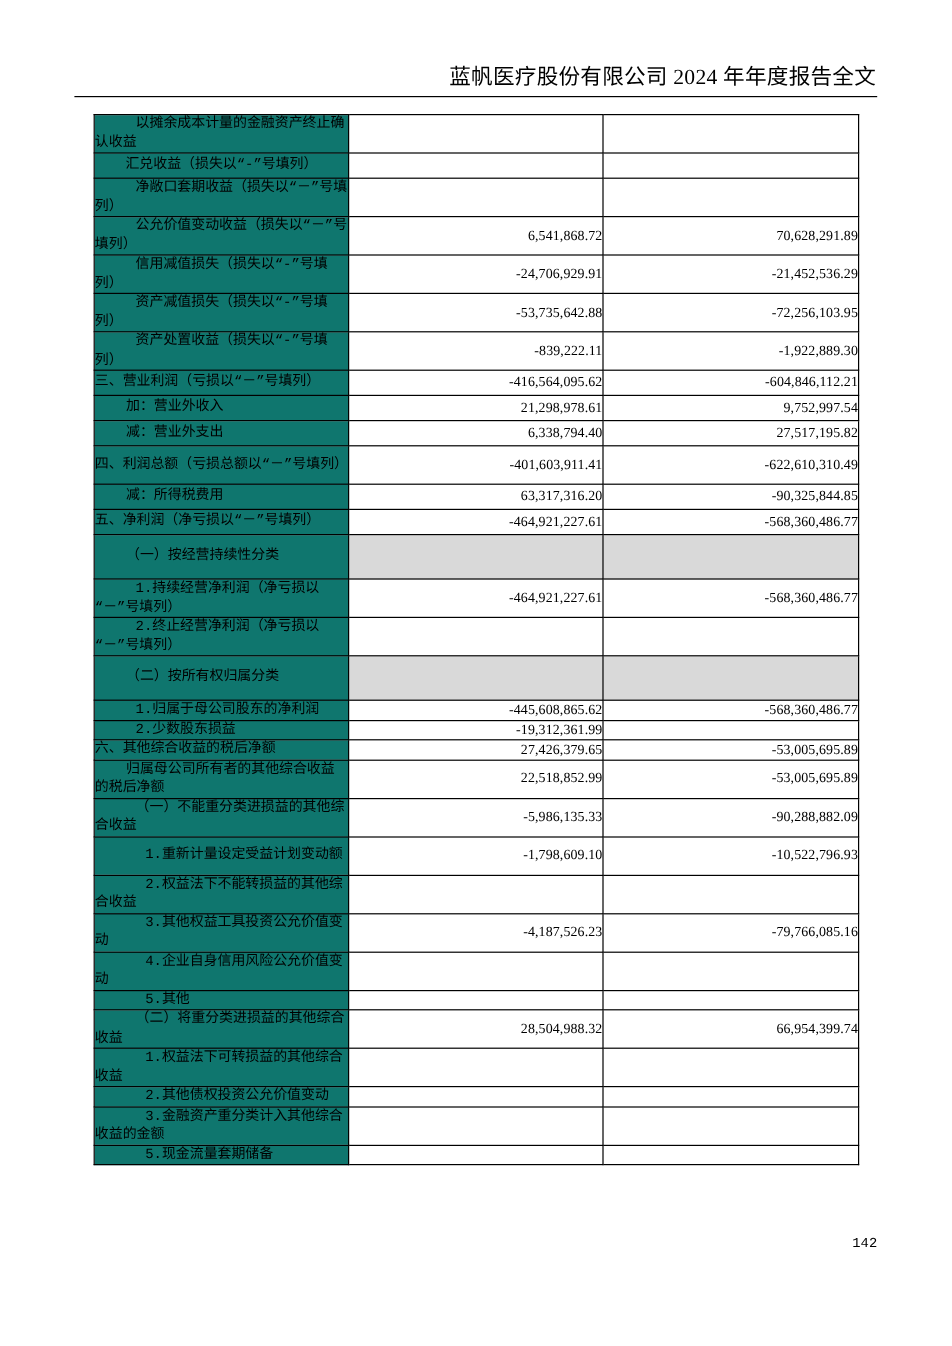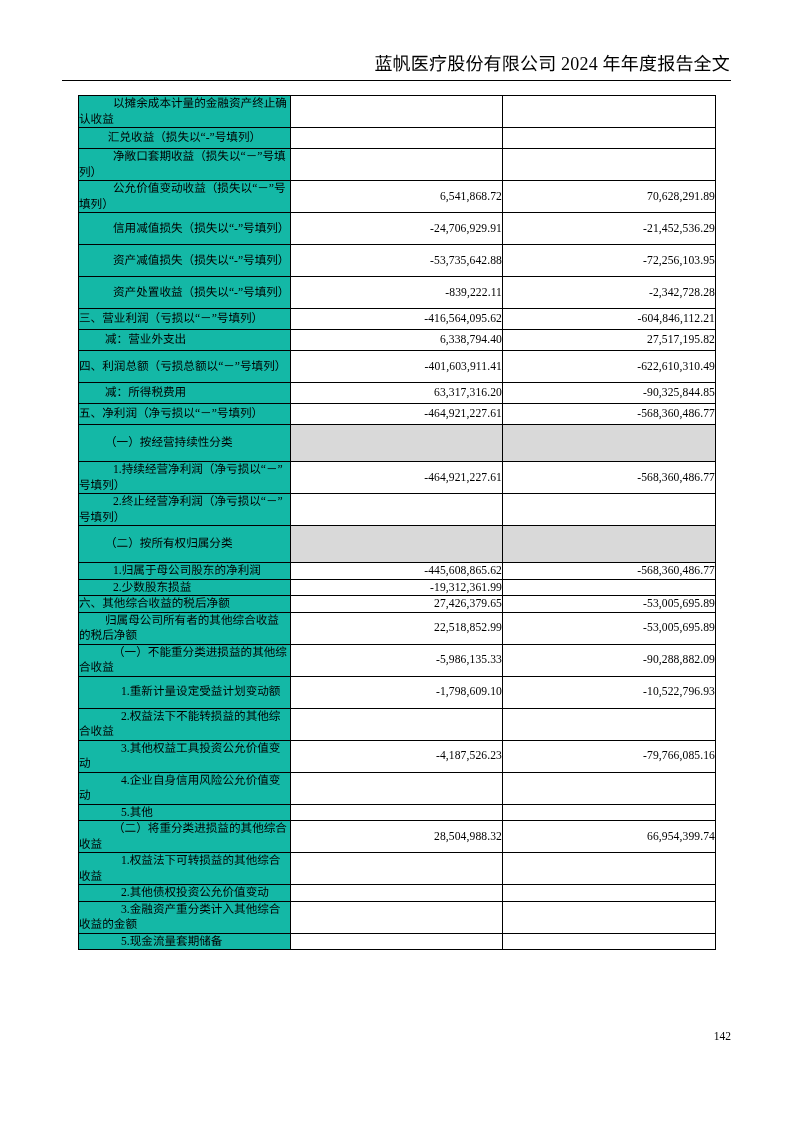--- a/index.html
+++ b/index.html
@@ -65,22 +65,22 @@
   table.fin td {
     border: 1px solid #000000;
     padding: 0;
     vertical-align: middle;
     font-size: 11.6px;
     line-height: 15.5px;
   }
 
   
   td.lbl {
-    background: #14b8a6;
-    font-family: Liberation Serif, serif;
+    background: #0f766e;
+    font-family: Liberation Mono, monospace;
     font-size: 11.4px;
     line-height: 15.6px;
     padding: 1px 4px 1px 5px;
     text-align: left;
   }
   
   td.lbl .t { display: block; }
   td.lbl.ind1 .t { text-indent: 26px; }
   td.lbl.ind2 .t { text-indent: 34px; }
   td.lbl.ind3 .t { text-indent: 42px; }
@@ -105,21 +105,21 @@
   tr.h2 td { height: 31px; }
   tr.h2b td { height: 36px; }
   tr.h1b td { height: 20px; }
 
   
   .page-number {
     position: absolute;
     right: 62px;
     top: 1030px;
     font-size: 11.5px;
-    font-family: Liberation Serif, serif;
+    font-family: Liberation Mono, monospace;
     text-align: right;
   }
 </style>
 </head>
 <body>
 
 <div class="page">
 
   <div class="page-header">蓝帆医疗股份有限公司 2024 年年度报告全文</div>
 
@@ -173,28 +173,35 @@
               <span class="t">资产减值损失（损失以“-”号填列）</span>
             </td>
             <td class="val">-53,735,642.88</td>
             <td class="val">-72,256,103.95</td>
           </tr>
           <tr class="h2">
             <td class="lbl ind2">
               <span class="t">资产处置收益（损失以“-”号填列）</span>
             </td>
             <td class="val">-839,222.11</td>
-            <td class="val">-2,342,728.28</td>
+            <td class="val">-1,922,889.30</td>
           </tr>
           <tr class="h1b">
             <td class="lbl ind0">
               <span class="t">三、营业利润（亏损以“－”号填列）</span>
             </td>
             <td class="val">-416,564,095.62</td>
             <td class="val">-604,846,112.21</td>
+          </tr>
+          <tr class="h1b">
+            <td class="lbl ind1">
+              <span class="t">加：营业外收入</span>
+            </td>
+            <td class="val">21,298,978.61</td>
+            <td class="val">9,752,997.54</td>
           </tr>
           <tr class="h1b">
             <td class="lbl ind1">
               <span class="t">减：营业外支出</span>
             </td>
             <td class="val">6,338,794.40</td>
             <td class="val">27,517,195.82</td>
           </tr>
           <tr class="h2">
             <td class="lbl ind0">

